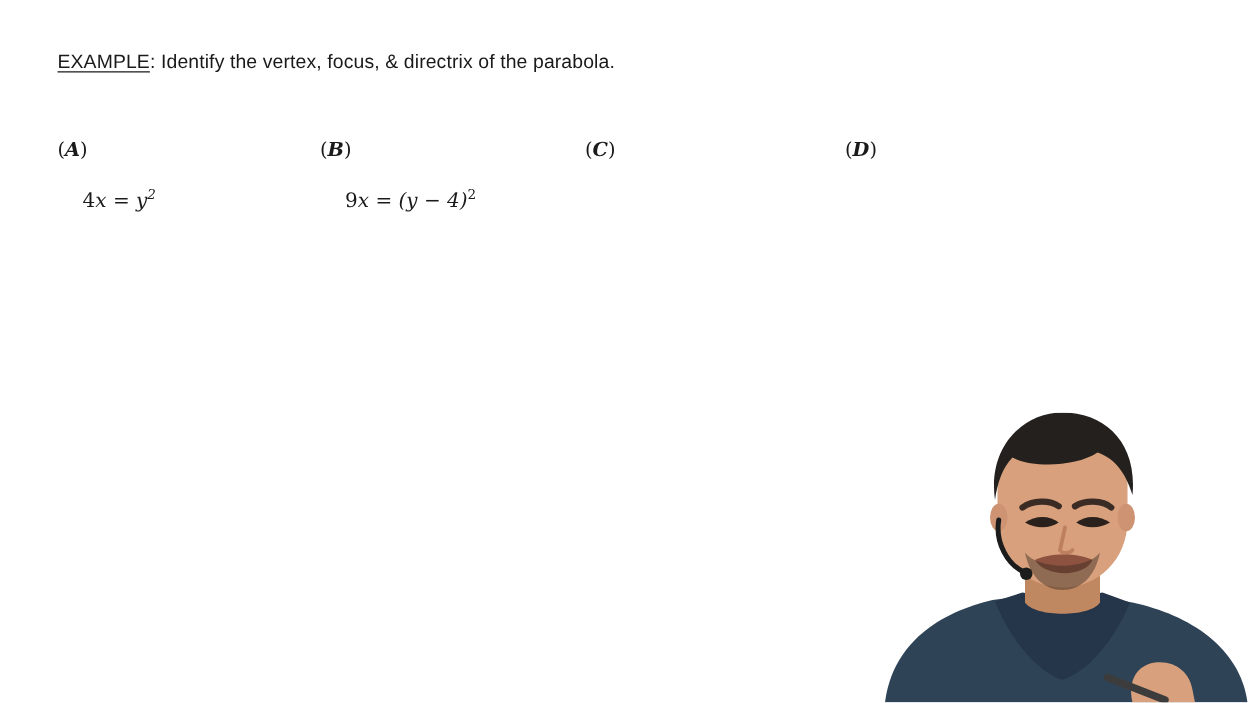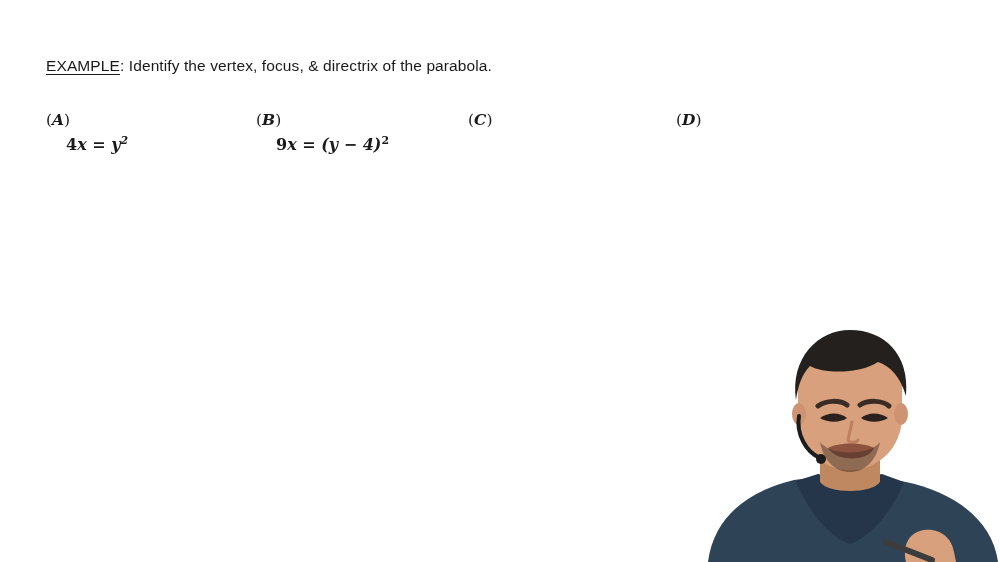--- a/index.html
+++ b/index.html
@@ -18,21 +18,21 @@
 
   .slide {
     position: absolute;
     inset: 0;
     background: #ffffff;
   }
 
   .prompt-line {
     position: absolute;
     left: 46px;
-    top: 57px;
+    top: 41px;
     font-size: 15.5px;
     letter-spacing: 0.1px;
     white-space: nowrap;
   }
   .prompt-label {
     text-decoration: underline;
     text-underline-offset: 2.5px;
     font-weight: 400;
   }
   .prompt-text {
@@ -48,24 +48,23 @@
     font-size: 15.5px;
     font-style: normal;
   }
   .choice-tag i {
     font-style: italic;
     font-weight: bold;
   }
   .choice-eq {
     font-family: "DejaVu Serif", serif;
     font-size: 16px;
-    margin-top: 5px;
+    margin-top: 19px;
     display: block;
     white-space: nowrap;
-    font-weight: bold;
   }
   .choice-eq i { font-style: italic; }
   .choice-eq sup {
     font-size: 0.68em;
     vertical-align: super;
     font-style: italic;
   }
 
   .c-a { left: 46px;  top: 110px; }
   .c-a .choice-eq { margin-left: 20px; }

